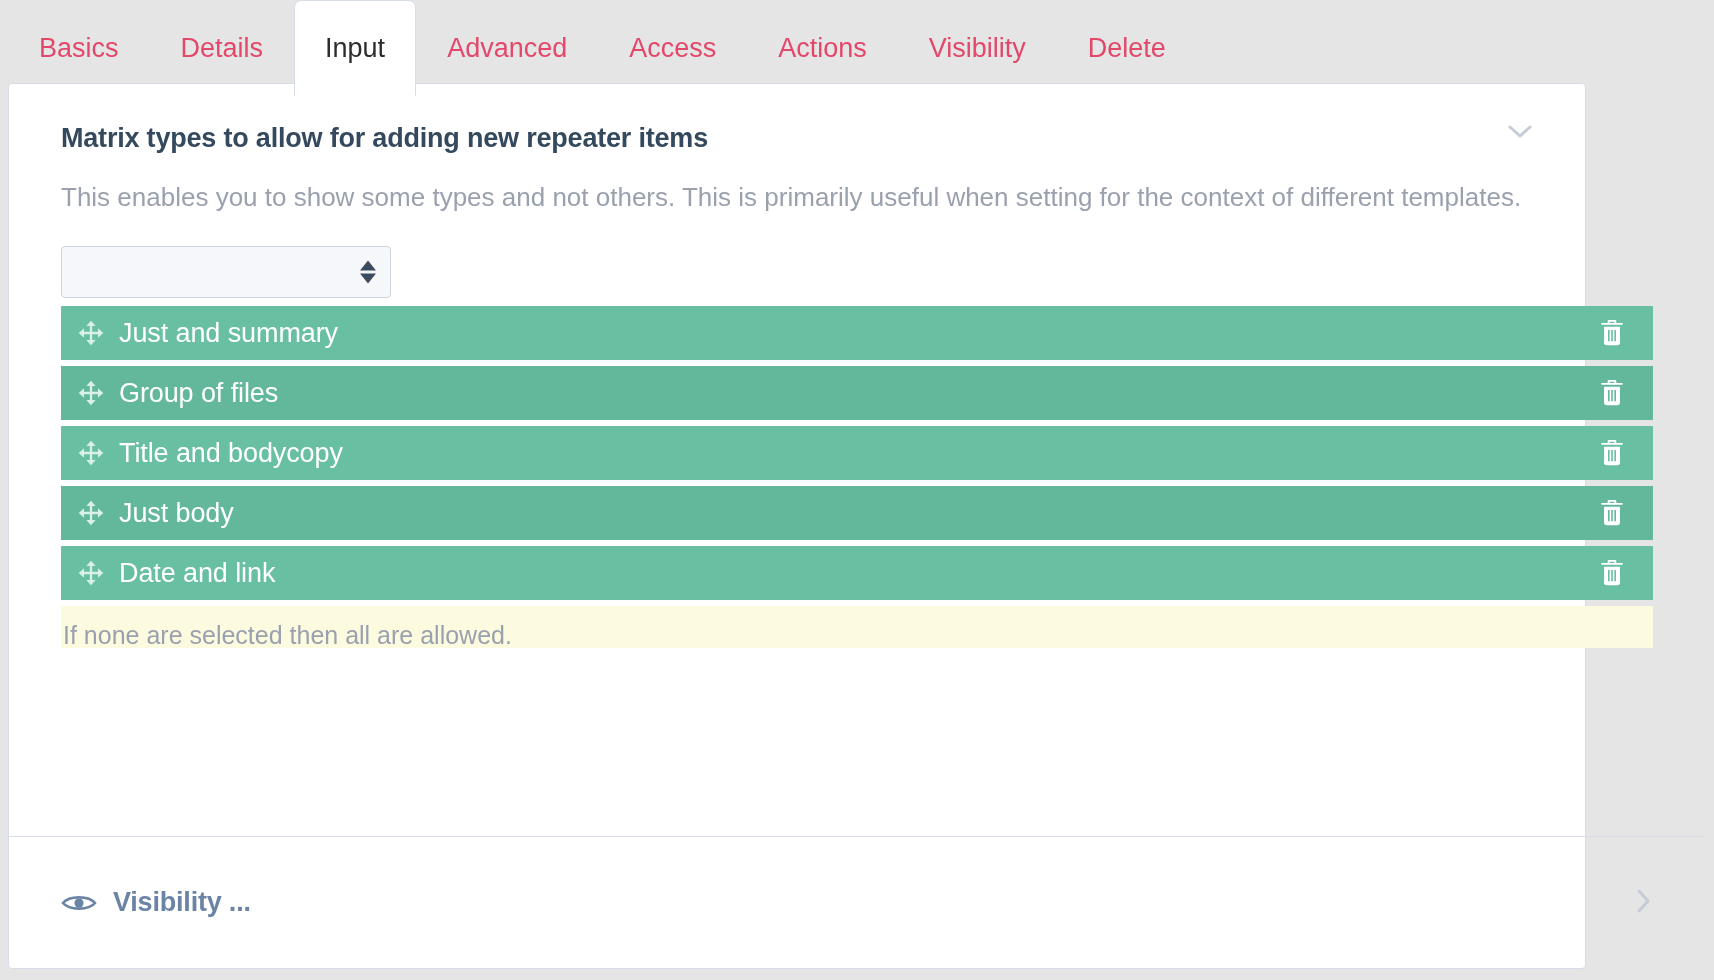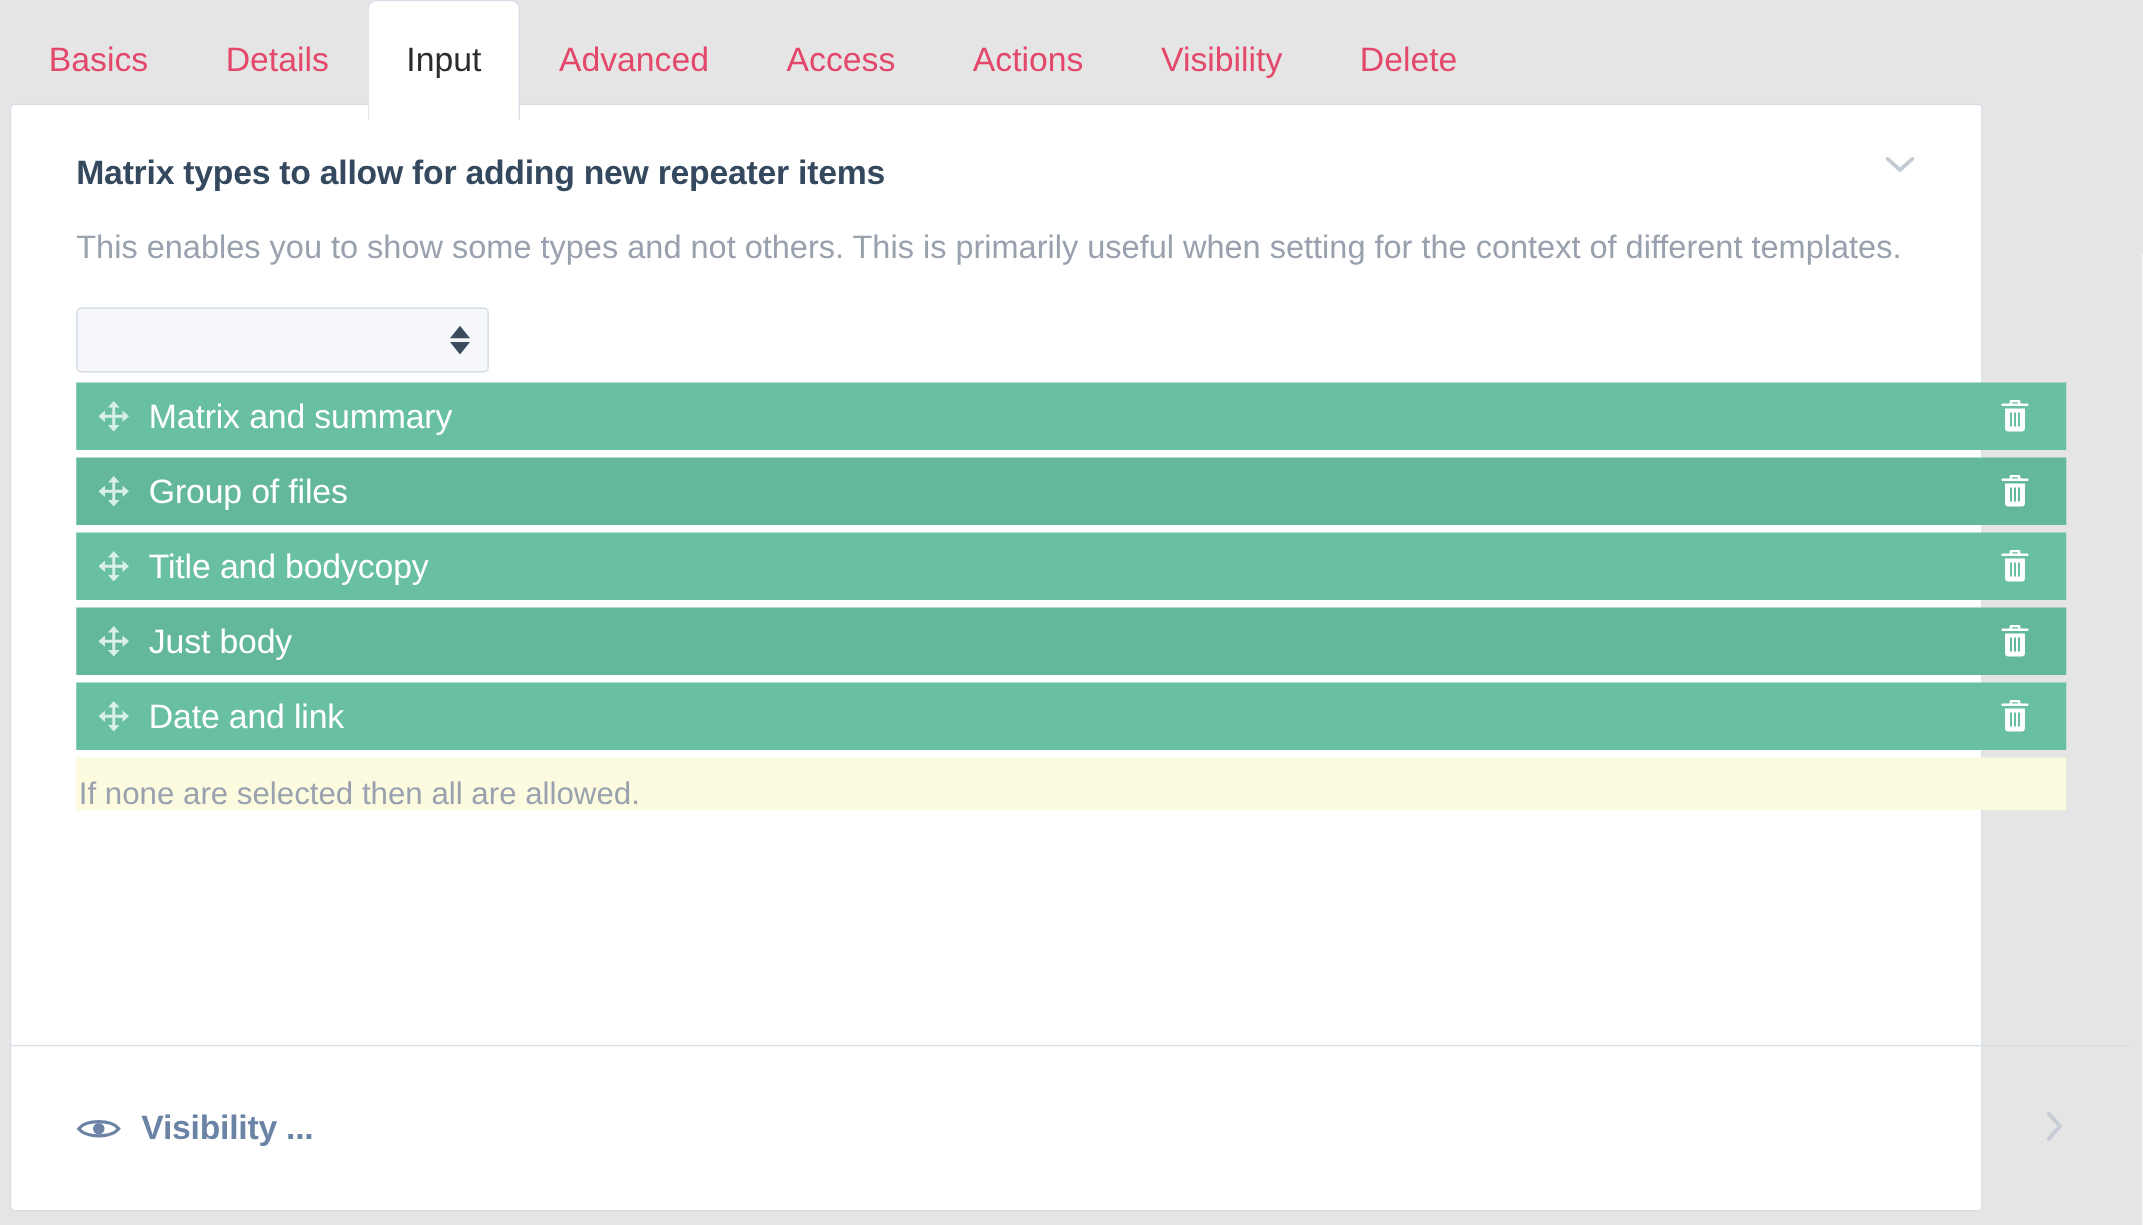--- a/index.html
+++ b/index.html
@@ -332,21 +332,21 @@
       </div>
 
       <div class="sortlist">
 
         <div class="sortrow">
           <span class="handle">
             <svg width="28" height="28" viewBox="0 0 24 24" aria-hidden="true">
               <path fill="#d8f0e6" d="M12 1.5 L16 6 H13 V11 H18 V8 L22.5 12 L18 16 V13 H13 V18 H16 L12 22.5 L8 18 H11 V13 H6 V16 L1.5 12 L6 8 V11 H11 V6 H8 Z"></path>
             </svg>
           </span>
-          <span class="rowlabel">Matrix and summary</span>
+          <span class="rowlabel">Just and summary</span>
           <span class="trash">
             <svg width="26" height="28" viewBox="0 0 24 26" aria-hidden="true">
               <path fill="#ffffff" d="M9 1 h6 a1 1 0 0 1 1 1 v1.6 h5.2 a0.9 0.9 0 0 1 0 1.8 H2.8 a0.9 0.9 0 0 1 0-1.8 H8 V2 a1 1 0 0 1 1-1 Z M9.8 2.6 v1 h4.4 v-1 Z"></path>
               <path fill="#ffffff" d="M4.6 7.2 h14.8 v14.6 a2.6 2.6 0 0 1 -2.6 2.6 H7.2 a2.6 2.6 0 0 1 -2.6 -2.6 Z"></path>
               <path fill="#68bfa2" d="M8.3 10.2 h1.5 v10.4 h-1.5 Z M11.25 10.2 h1.5 v10.4 h-1.5 Z M14.2 10.2 h1.5 v10.4 h-1.5 Z"></path>
             </svg>
           </span>
         </div>
 
         <div class="sortrow">

